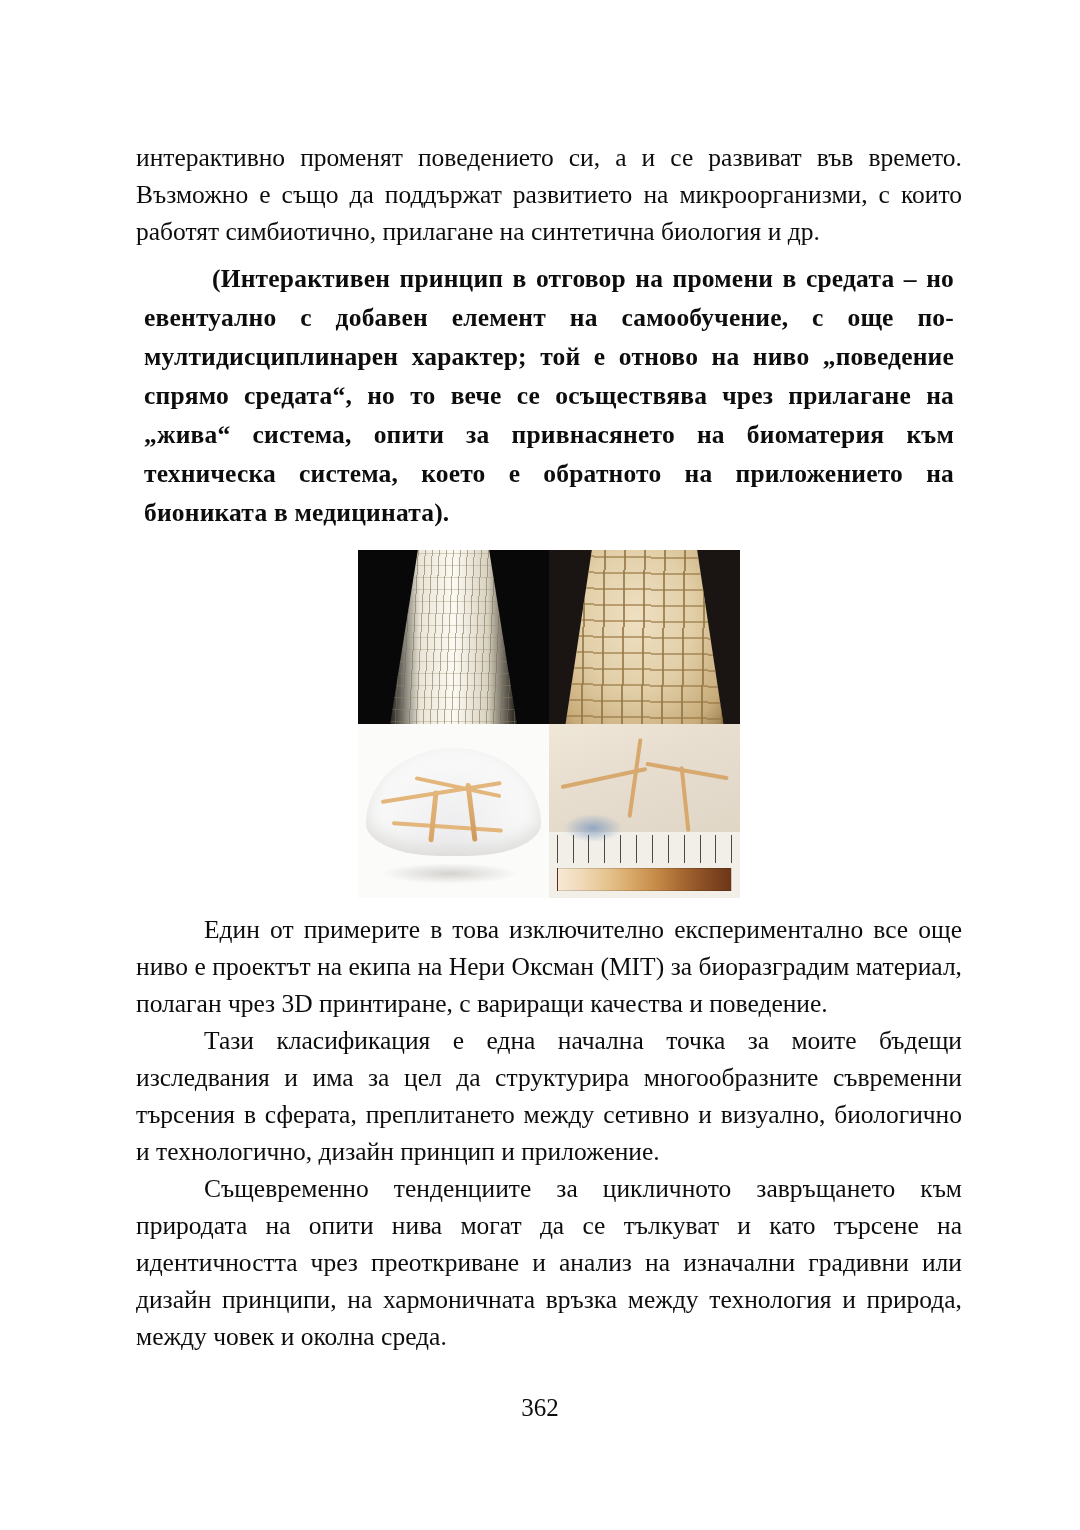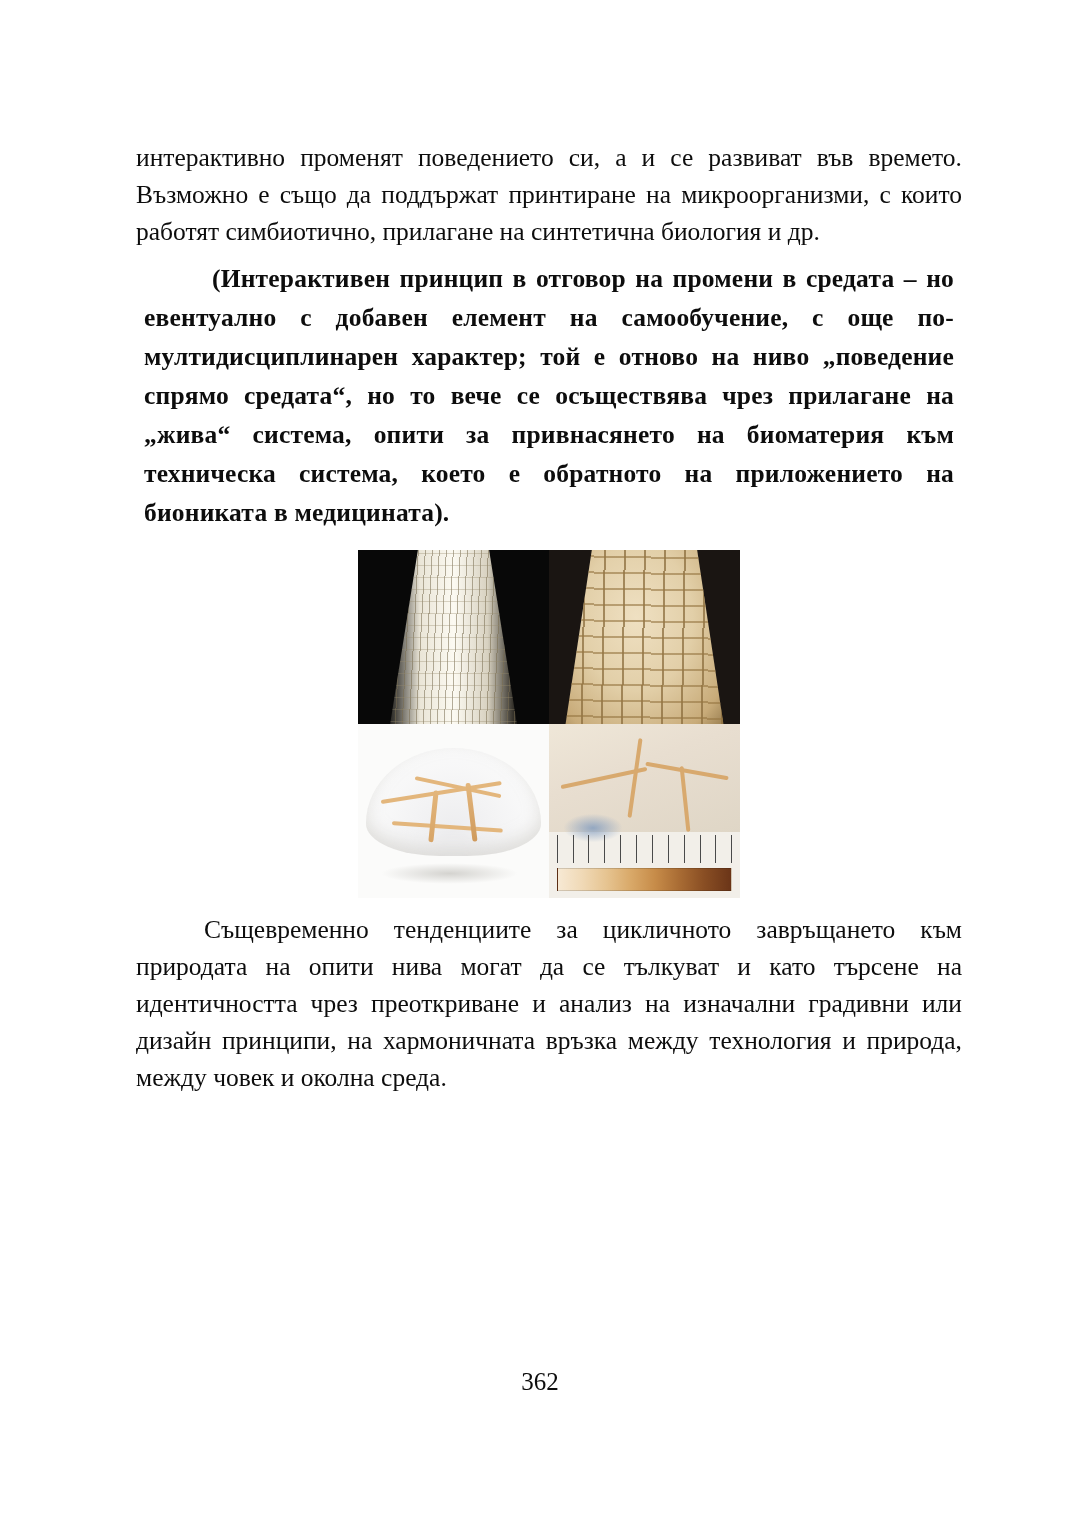--- a/index.html
+++ b/index.html
@@ -236,32 +236,32 @@
     background: linear-gradient(90deg,
       #f7e9d4 0%, #f0d9b6 14%, #e6c491 28%, #d9a969 42%,
       #c78c49 56%, #a96c34 70%, #8a4f24 84%, #6b3518 100%);
     border: 1px solid rgba(0,0,0,0.15);
     box-sizing: border-box;
   }
   .page-number {
     position: absolute;
     left: 0;
     right: 0;
-    bottom: 134px;
+    bottom: 108px;
     text-align: center;
     font-size: 25px;
     font-family: "Liberation Serif", "DejaVu Serif", serif;
   }
 </style>
 </head>
 <body>
 
 <div class="page">
 
-  <p class="body-text">интерактивно променят поведението си, а и се развиват във времето. Възможно е също да поддържат принтиране на микроорганизми, с които работят симбиотично, прилагане на синтетична биология и др.</p>
+  <p class="body-text">интерактивно променят поведението си, а и се развиват във времето. Възможно е също да поддържат развитието на микроорганизми, с които работят симбиотично, прилагане на синтетична биология и др.</p>
 
   <p class="bold-block"><span class="first-line-indent"></span><span>(Интерактивен принцип в отговор на промени в средата – но евентуално с добавен елемент на самообучение, с още по-мултидисциплинарен характер;  той е отново на ниво „поведение спрямо средата“, но то вече се осъществява чрез прилагане на „жива“ система, опити за привнасянето на биоматерия към техническа система, което е обратното на приложението на биониката в медицината).</span></p>
 
   <div class="figure">
     <div class="figure-frame">
 
       <div class="q1">
         <div class="cone"></div>
         <div class="ribs"></div>
         <div class="rings"></div>
@@ -303,17 +303,19 @@
           <div class="tick"></div>
           <div class="tick"></div>
           <div class="tick"></div>
         </div>
         <div class="scalebar"></div>
       </div>
 
     </div>
   </div>
 
+  <p class="body-text indent">Един от примерите в това изключително експериментално все още ниво е проектът на екипа на Нери Оксман (MIT) за биоразградим материал, полаган чрез 3D принтиране, с вариращи качества и поведение.</p>
+  <p class="body-text indent">Тази класификация е една начална точка за моите бъдещи изследвания и има за цел да структурира многообразните съвременни търсения в сферата, преплитането между сетивно и визуално, биологично и технологично,  дизайн принцип и приложение.</p>
   <p class="body-text indent">Същевременно тенденциите за цикличното завръщането към природата на опити нива могат да се тълкуват и като търсене на идентичността чрез преоткриване и анализ на изначални градивни или дизайн принципи, на хармоничната връзка между технология и природа, между човек и околна среда.</p>
 
 </div>
 
 <div class="page-number">362</div>
 
 </body></html>

